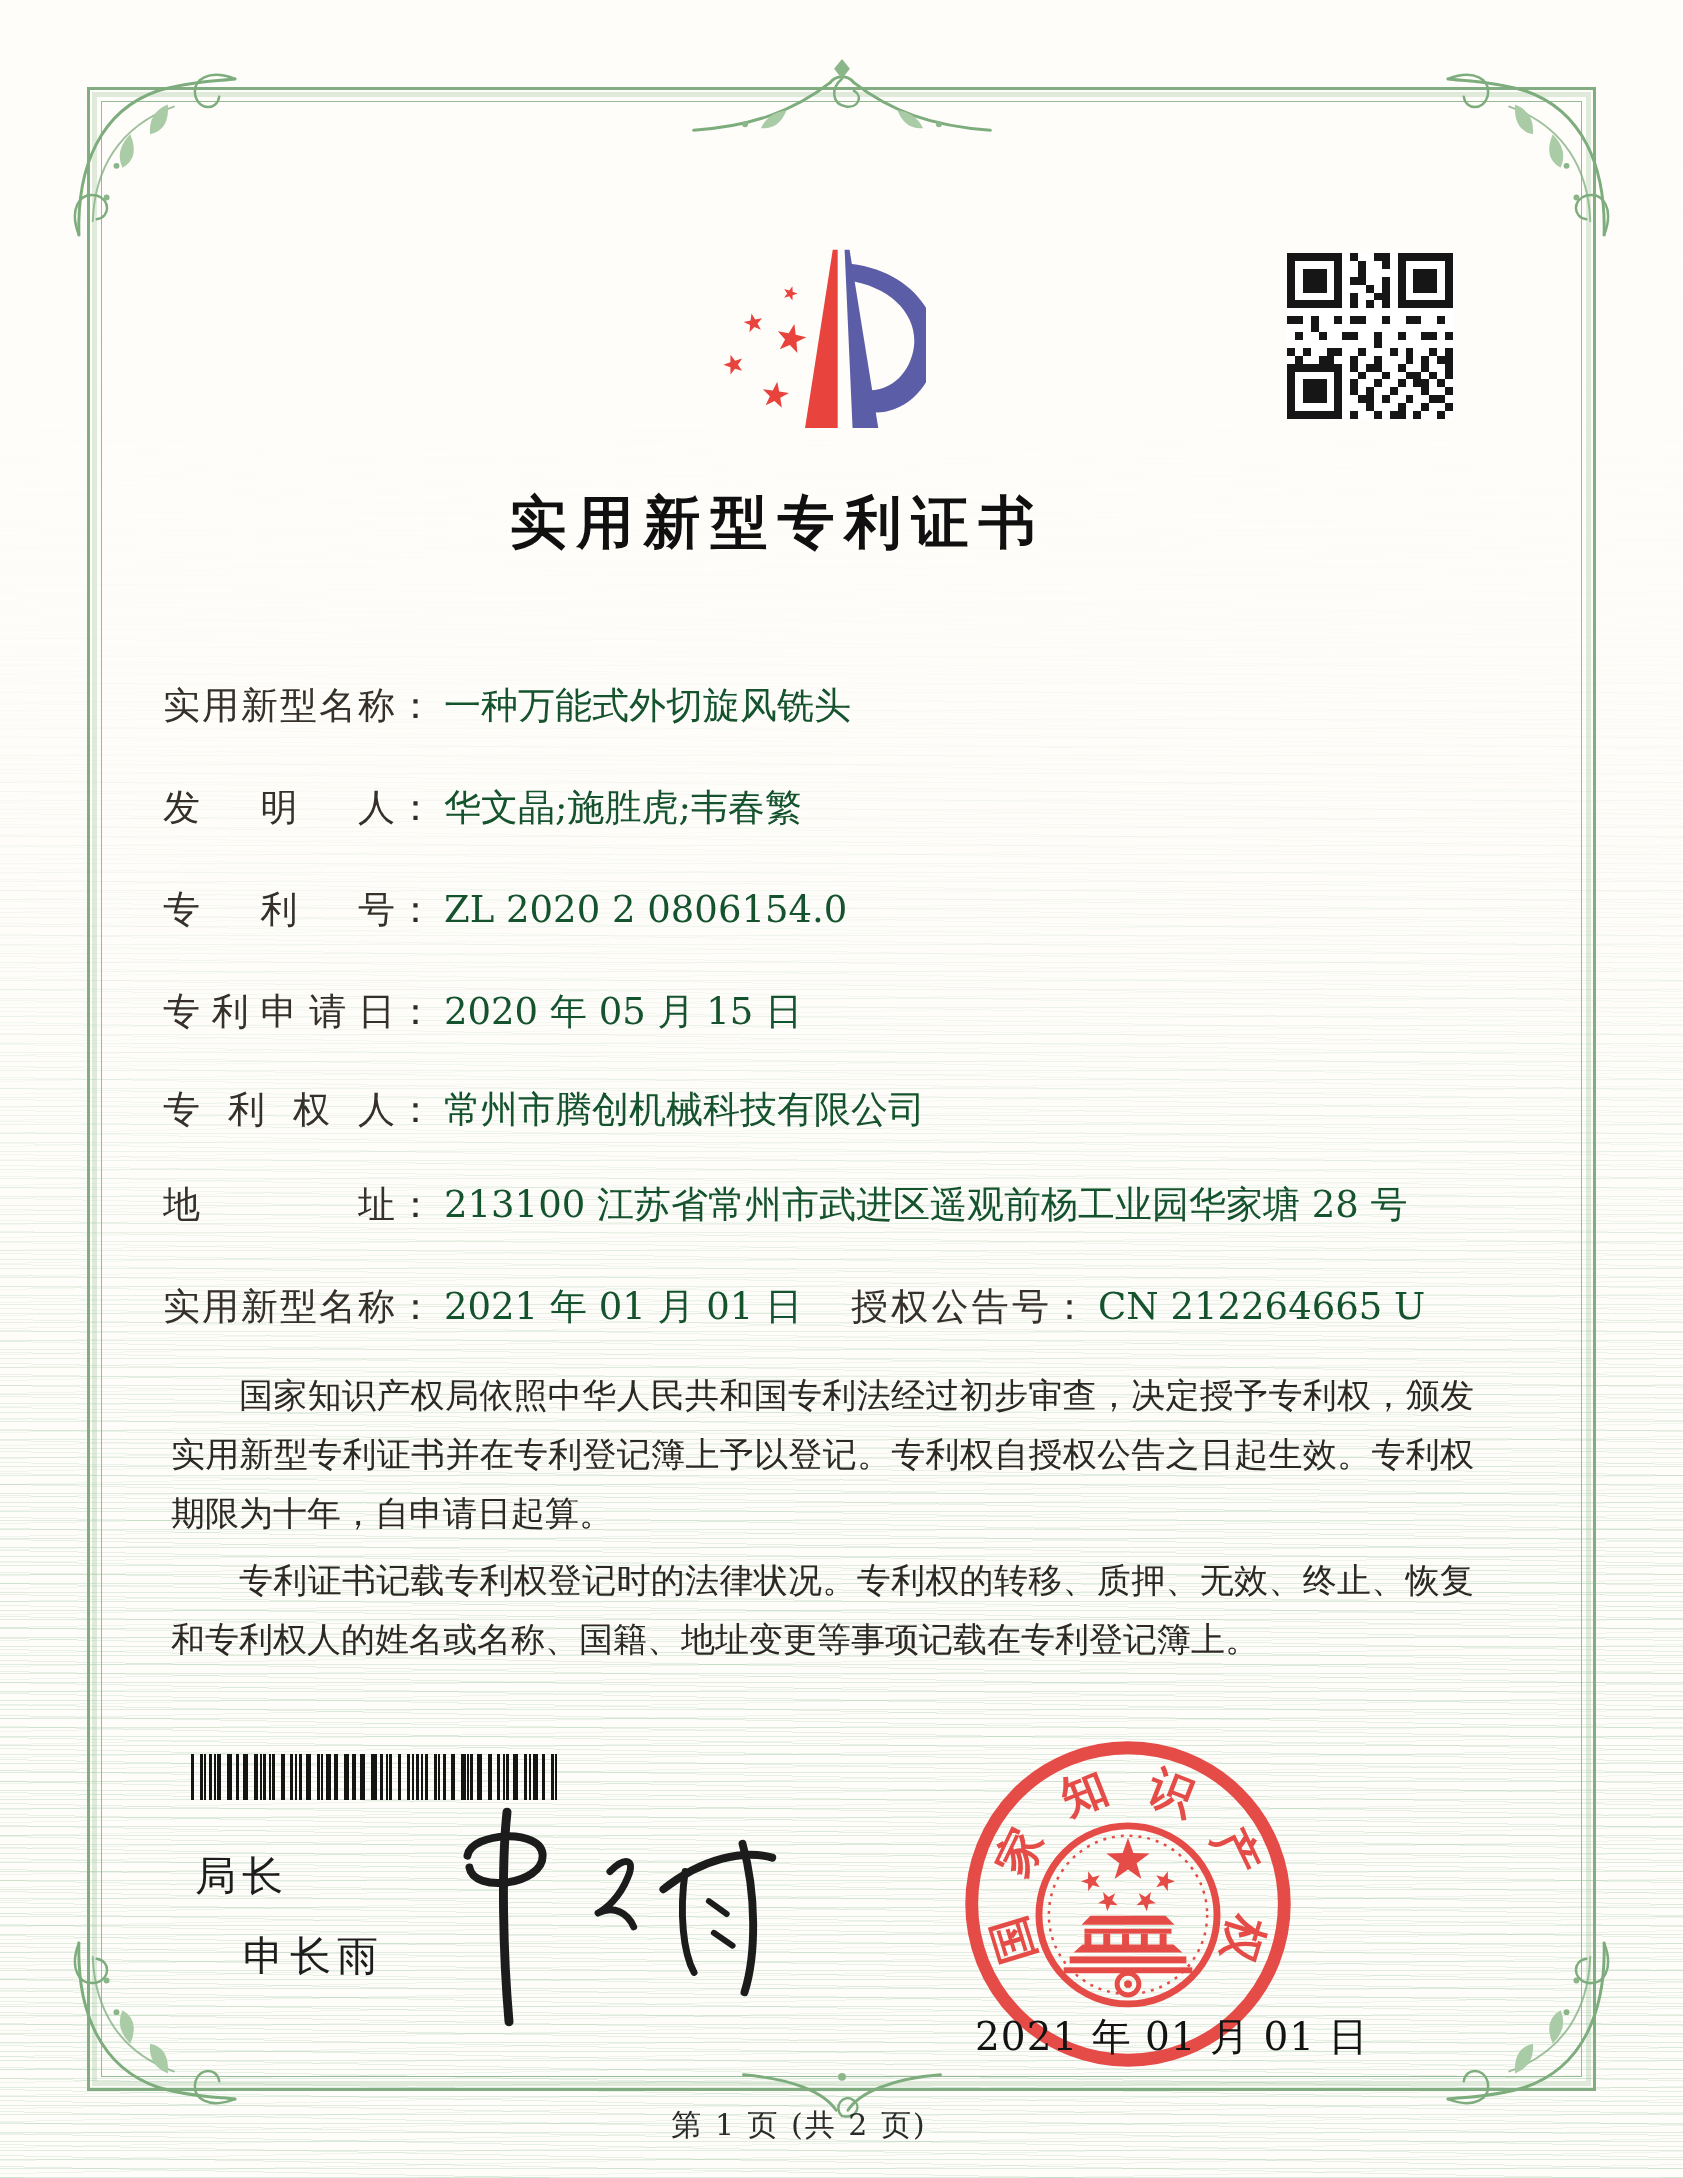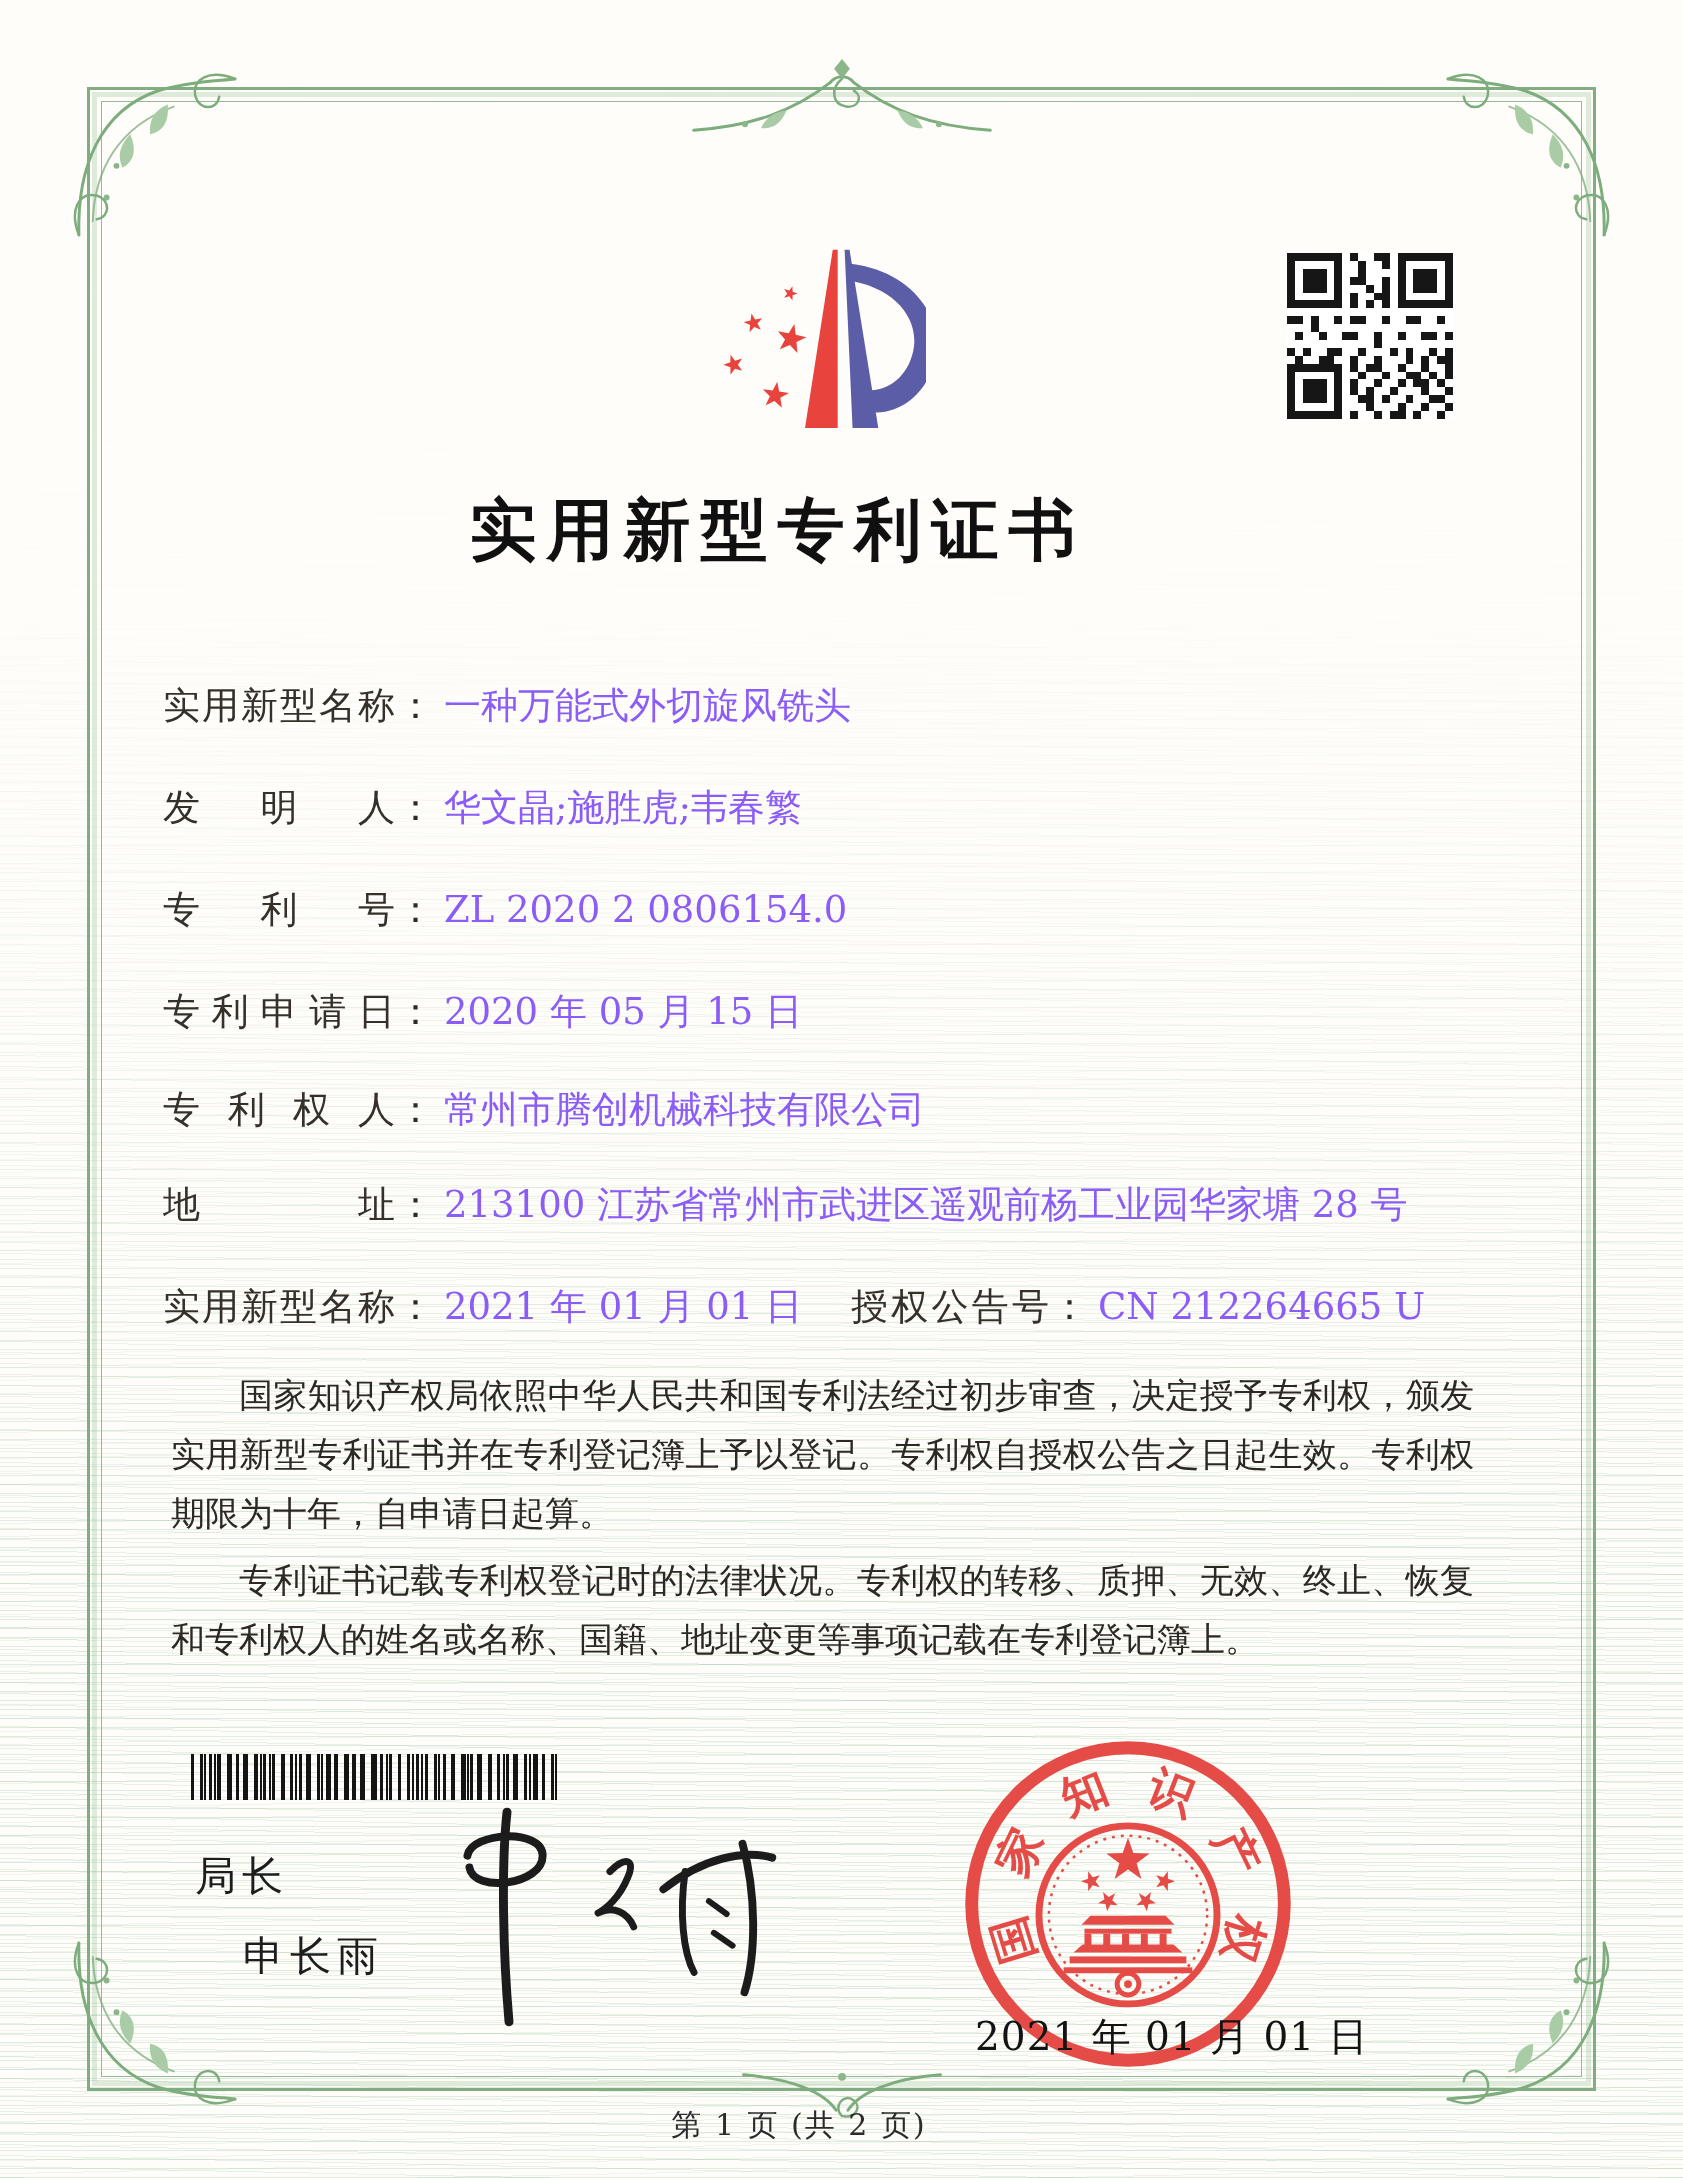--- a/index.html
+++ b/index.html
@@ -31,27 +31,27 @@
   .corner.br{right:71px;bottom:71px;transform:scale(-1,-1);}
   .orn-top{position:absolute;left:50%;top:53px;transform:translateX(-50%);}
   .orn-bottom{position:absolute;left:50%;bottom:50px;transform:translateX(-50%);}
 
   .content{position:absolute;inset:0;z-index:3;}
   .abs{position:absolute;}
 
   .cert-no{left:163px;top:249px;font-size:37px;letter-spacing:5px;color:#2f2b27;}
   .logo{left:688px;top:234px;width:238px;height:200px;}
   .qr{left:1287px;top:253px;width:166px;height:166px;}
-  .title{left:119px;width:1317px;top:485px;text-align:center;font-size:67px;font-weight:700;
+  .title{left:119px;width:1317px;top:485px;text-align:center;font-size:57px;font-weight:700;
          letter-spacing:10px;color:#101010;font-family:"DejaVu Serif","Liberation Serif",serif;}
 
   .frow{left:163px;width:1356px;white-space:nowrap;font-size:37px;color:#2e2a25;}
   .flabel{display:inline-block;width:232px;text-align:justify;text-align-last:justify;color:#35302a;}
   .fcolon{display:inline-block;margin:0 10px 0 2px;}
-  .fvalue{color:#8b5cf6;}
+  .fvalue{color:#14532d;}
   .pair2{position:absolute;left:688px;top:0;white-space:nowrap;}
   .pair2 .flabel{width:198px;}
 
   .paras{left:163px;top:1358px;width:1319px;font-size:34px;line-height:59px;
          text-align:justify;color:#2c2823;}
   .paras p{margin:8px;text-indent:2em;}
 
   .barcode{left:191px;top:1754px;width:368px;height:46px;
     background:
       repeating-linear-gradient(90deg,#141414 0 3px,rgba(0,0,0,0) 3px 9px),

